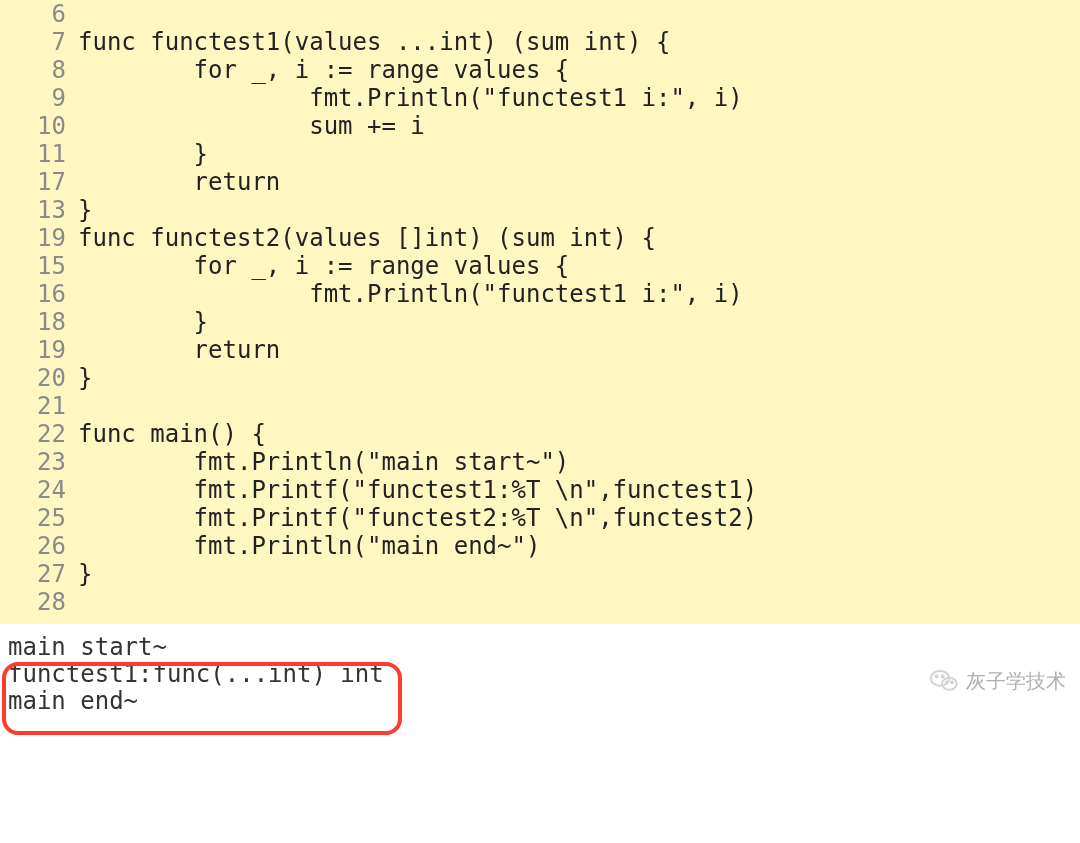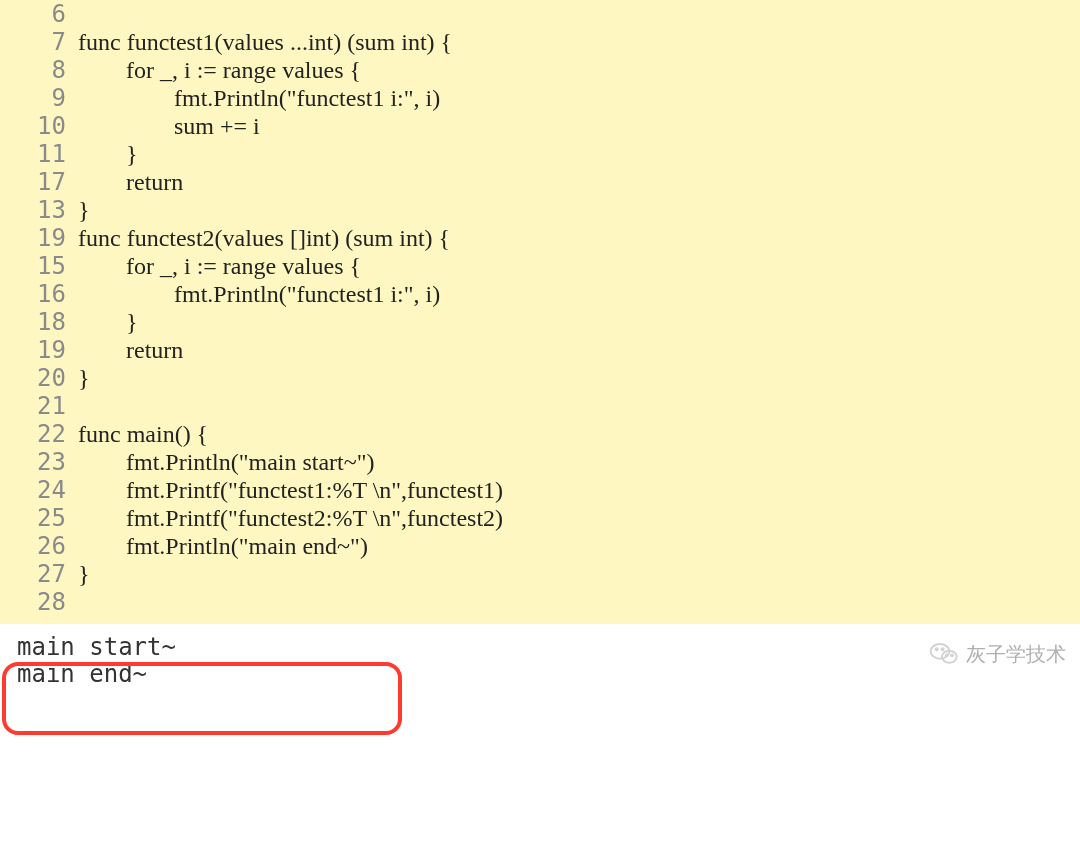--- a/index.html
+++ b/index.html
@@ -1,20 +1,20 @@
 <!DOCTYPE html>
 <html><head>
 <meta charset="utf-8">
 <style>
   html,body{margin:0;padding:0;width:1080px;height:843px;background:#fff;font-family:Menlo,Consolas,"DejaVu Sans Mono",monospace;font-size:24px;color:#222;overflow:hidden;}
   .editor{background:#fff7c2;padding:0 0 8px 0;width:1080px;}
   .gutter{display:inline-block;width:66px;text-align:right;color:#8a8a8a;padding-right:12px;user-select:none;vertical-align:top;}
   .codeline{white-space:pre;display:block;line-height:28px;}
-  .code{display:inline;color:#222;font-family:Liberation Serif, serif;}
-  .output{background:#fff;padding:10px 4px 0 17px;position:relative;}
+  .code{display:inline;color:#222;}
+  .output{background:#fff;padding:10px 4px 0 8px;position:relative;}
   .outline{white-space:pre;display:block;line-height:27px;font-size:24px;color:#333;}
   .highlight-box{position:absolute;border:4px solid #ff3b30;border-radius:16px;left:2px;top:38px;width:392px;height:65px;pointer-events:none;}
   .watermark{position:absolute;right:14px;bottom:18px;display:flex;align-items:center;gap:6px;color:#b0b0b0;font-family:Liberation Serif, serif;font-size:20px;}
   .watermark svg{width:32px;height:32px;opacity:.55;}
 </style>
 </head>
 <body>
 
 <div class="editor">
   <div id="code-lines">
@@ -38,20 +38,21 @@
       <span class="codeline"><span class="gutter">24</span><span class="code">        fmt.Printf("functest1:%T \n",functest1)</span></span>
       <span class="codeline"><span class="gutter">25</span><span class="code">        fmt.Printf("functest2:%T \n",functest2)</span></span>
       <span class="codeline"><span class="gutter">26</span><span class="code">        fmt.Println("main end~")</span></span>
       <span class="codeline"><span class="gutter">27</span><span class="code">}</span></span>
       <span class="codeline"><span class="gutter">28</span><span class="code"></span></span>
     </div>
 </div>
 
 <div class="output">
   <span class="outline">main start~</span>
+  <span class="outline">functest1:func(...int) int</span>
   <span class="outline">main end~</span>
   <div class="highlight-box"></div>
   <div class="watermark">
     <svg viewBox="0 0 24 24" fill="none" stroke="#b0b0b0" stroke-width="1.5">
       <ellipse cx="9" cy="10" rx="7" ry="5.5"></ellipse>
       <ellipse cx="16" cy="14" rx="5.5" ry="4.5"></ellipse>
       <circle cx="6.5" cy="8.5" r="0.8" fill="#b0b0b0"></circle>
       <circle cx="11" cy="8.5" r="0.8" fill="#b0b0b0"></circle>
       <circle cx="14" cy="13" r="0.7" fill="#b0b0b0"></circle>
       <circle cx="18" cy="13" r="0.7" fill="#b0b0b0"></circle>

